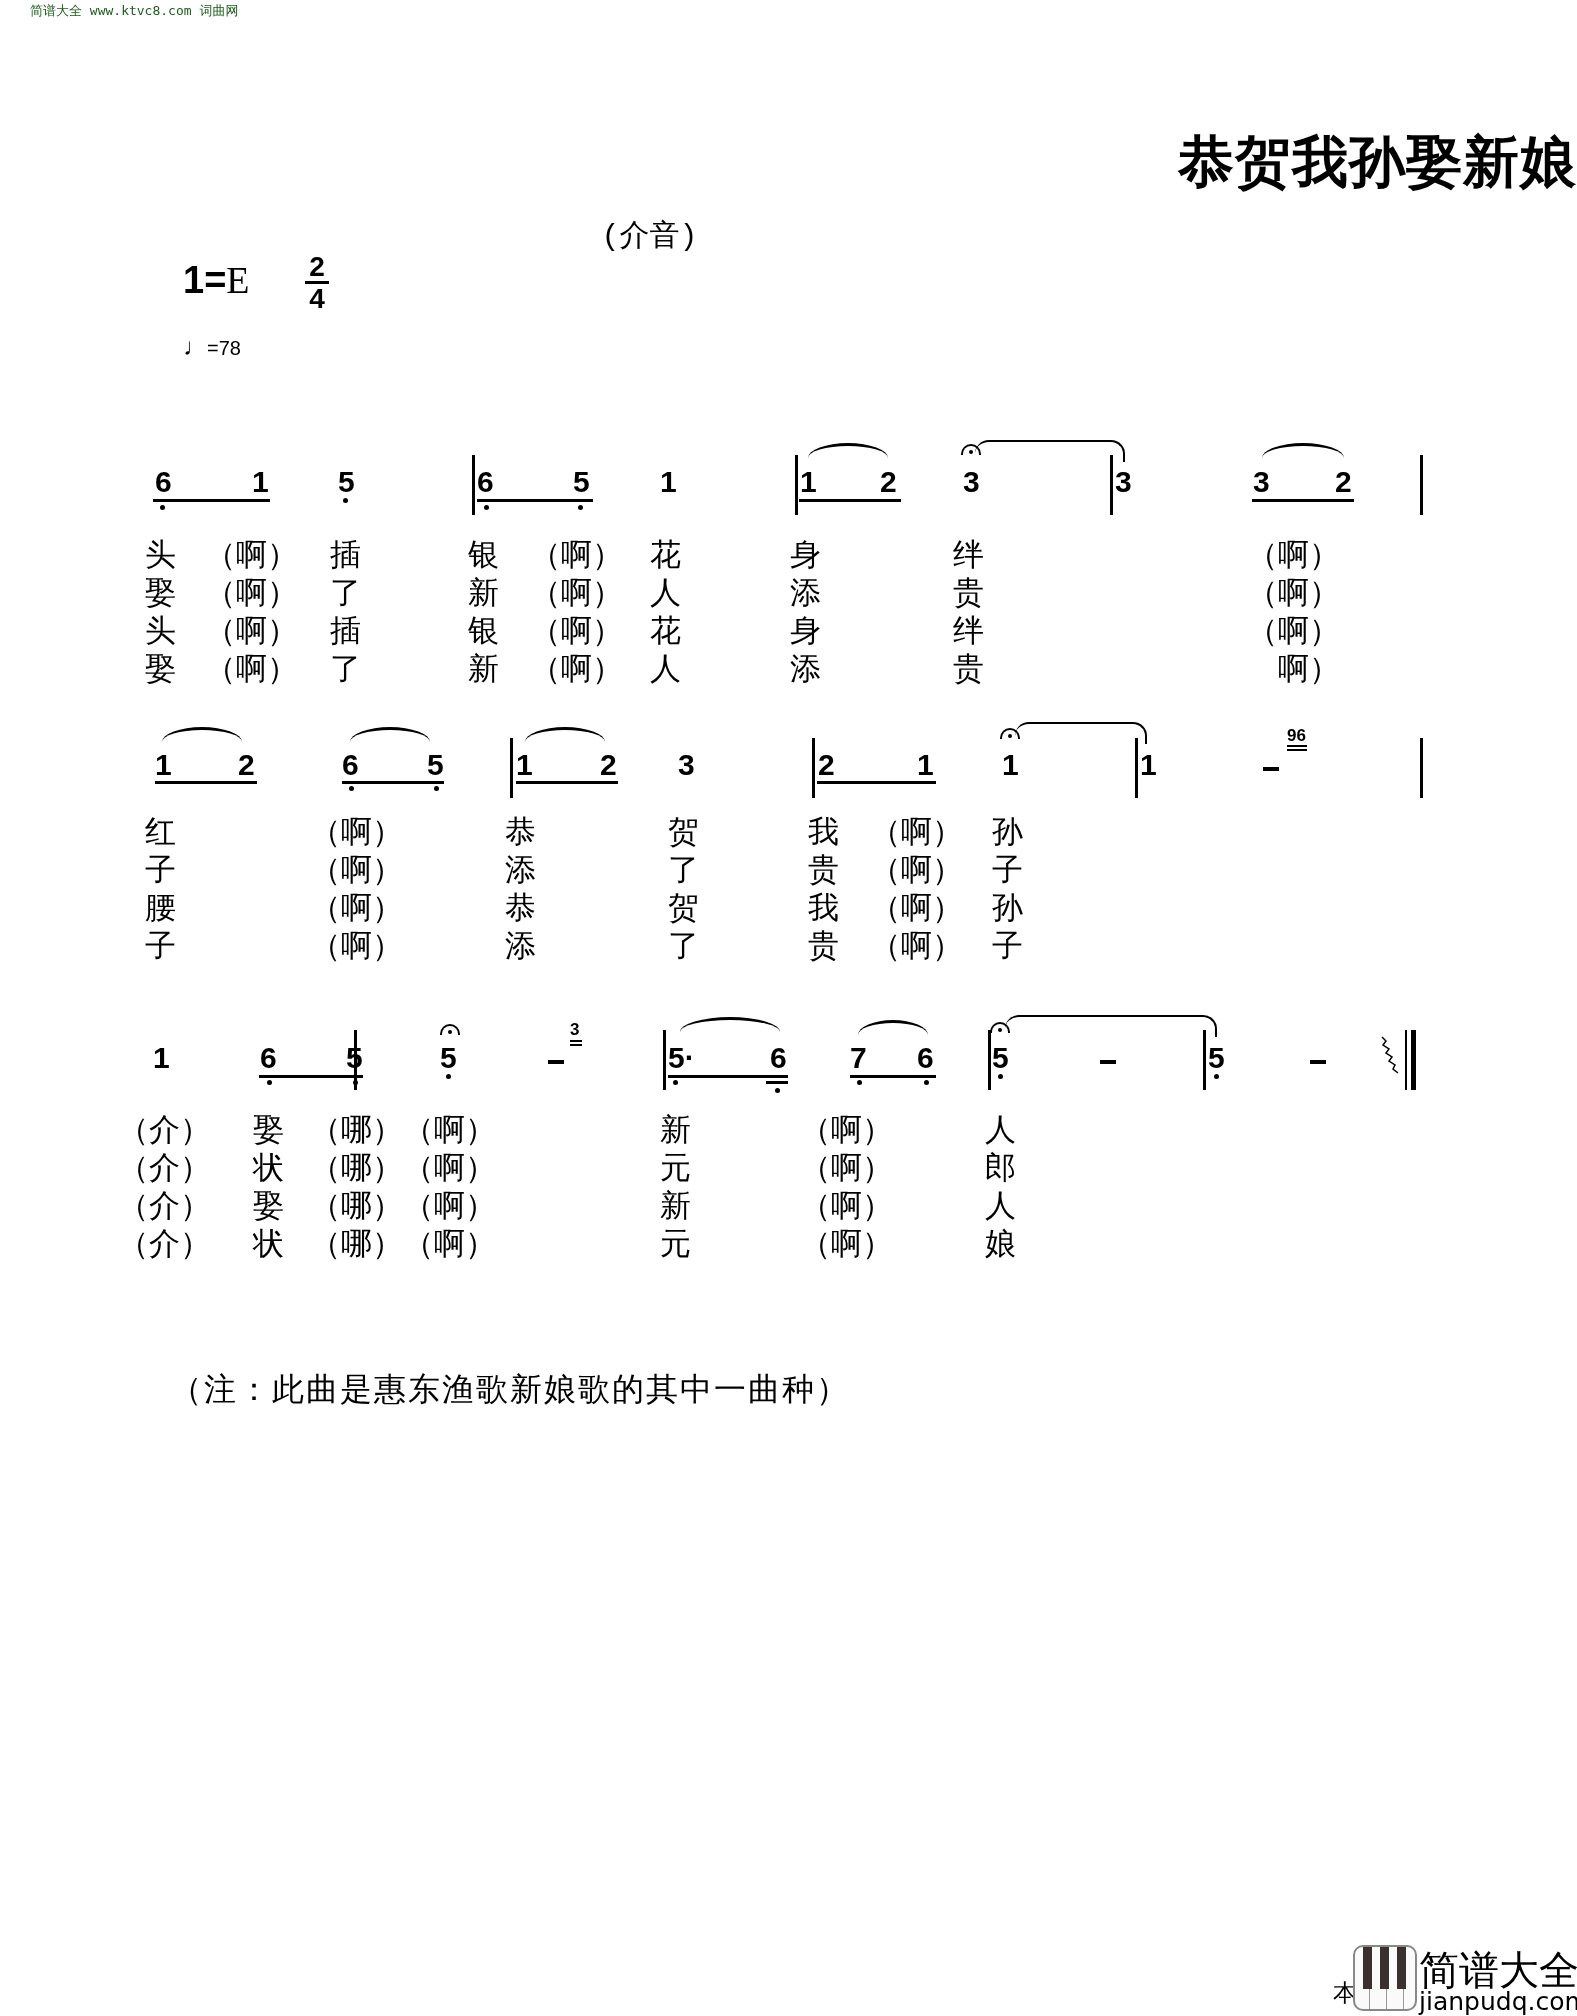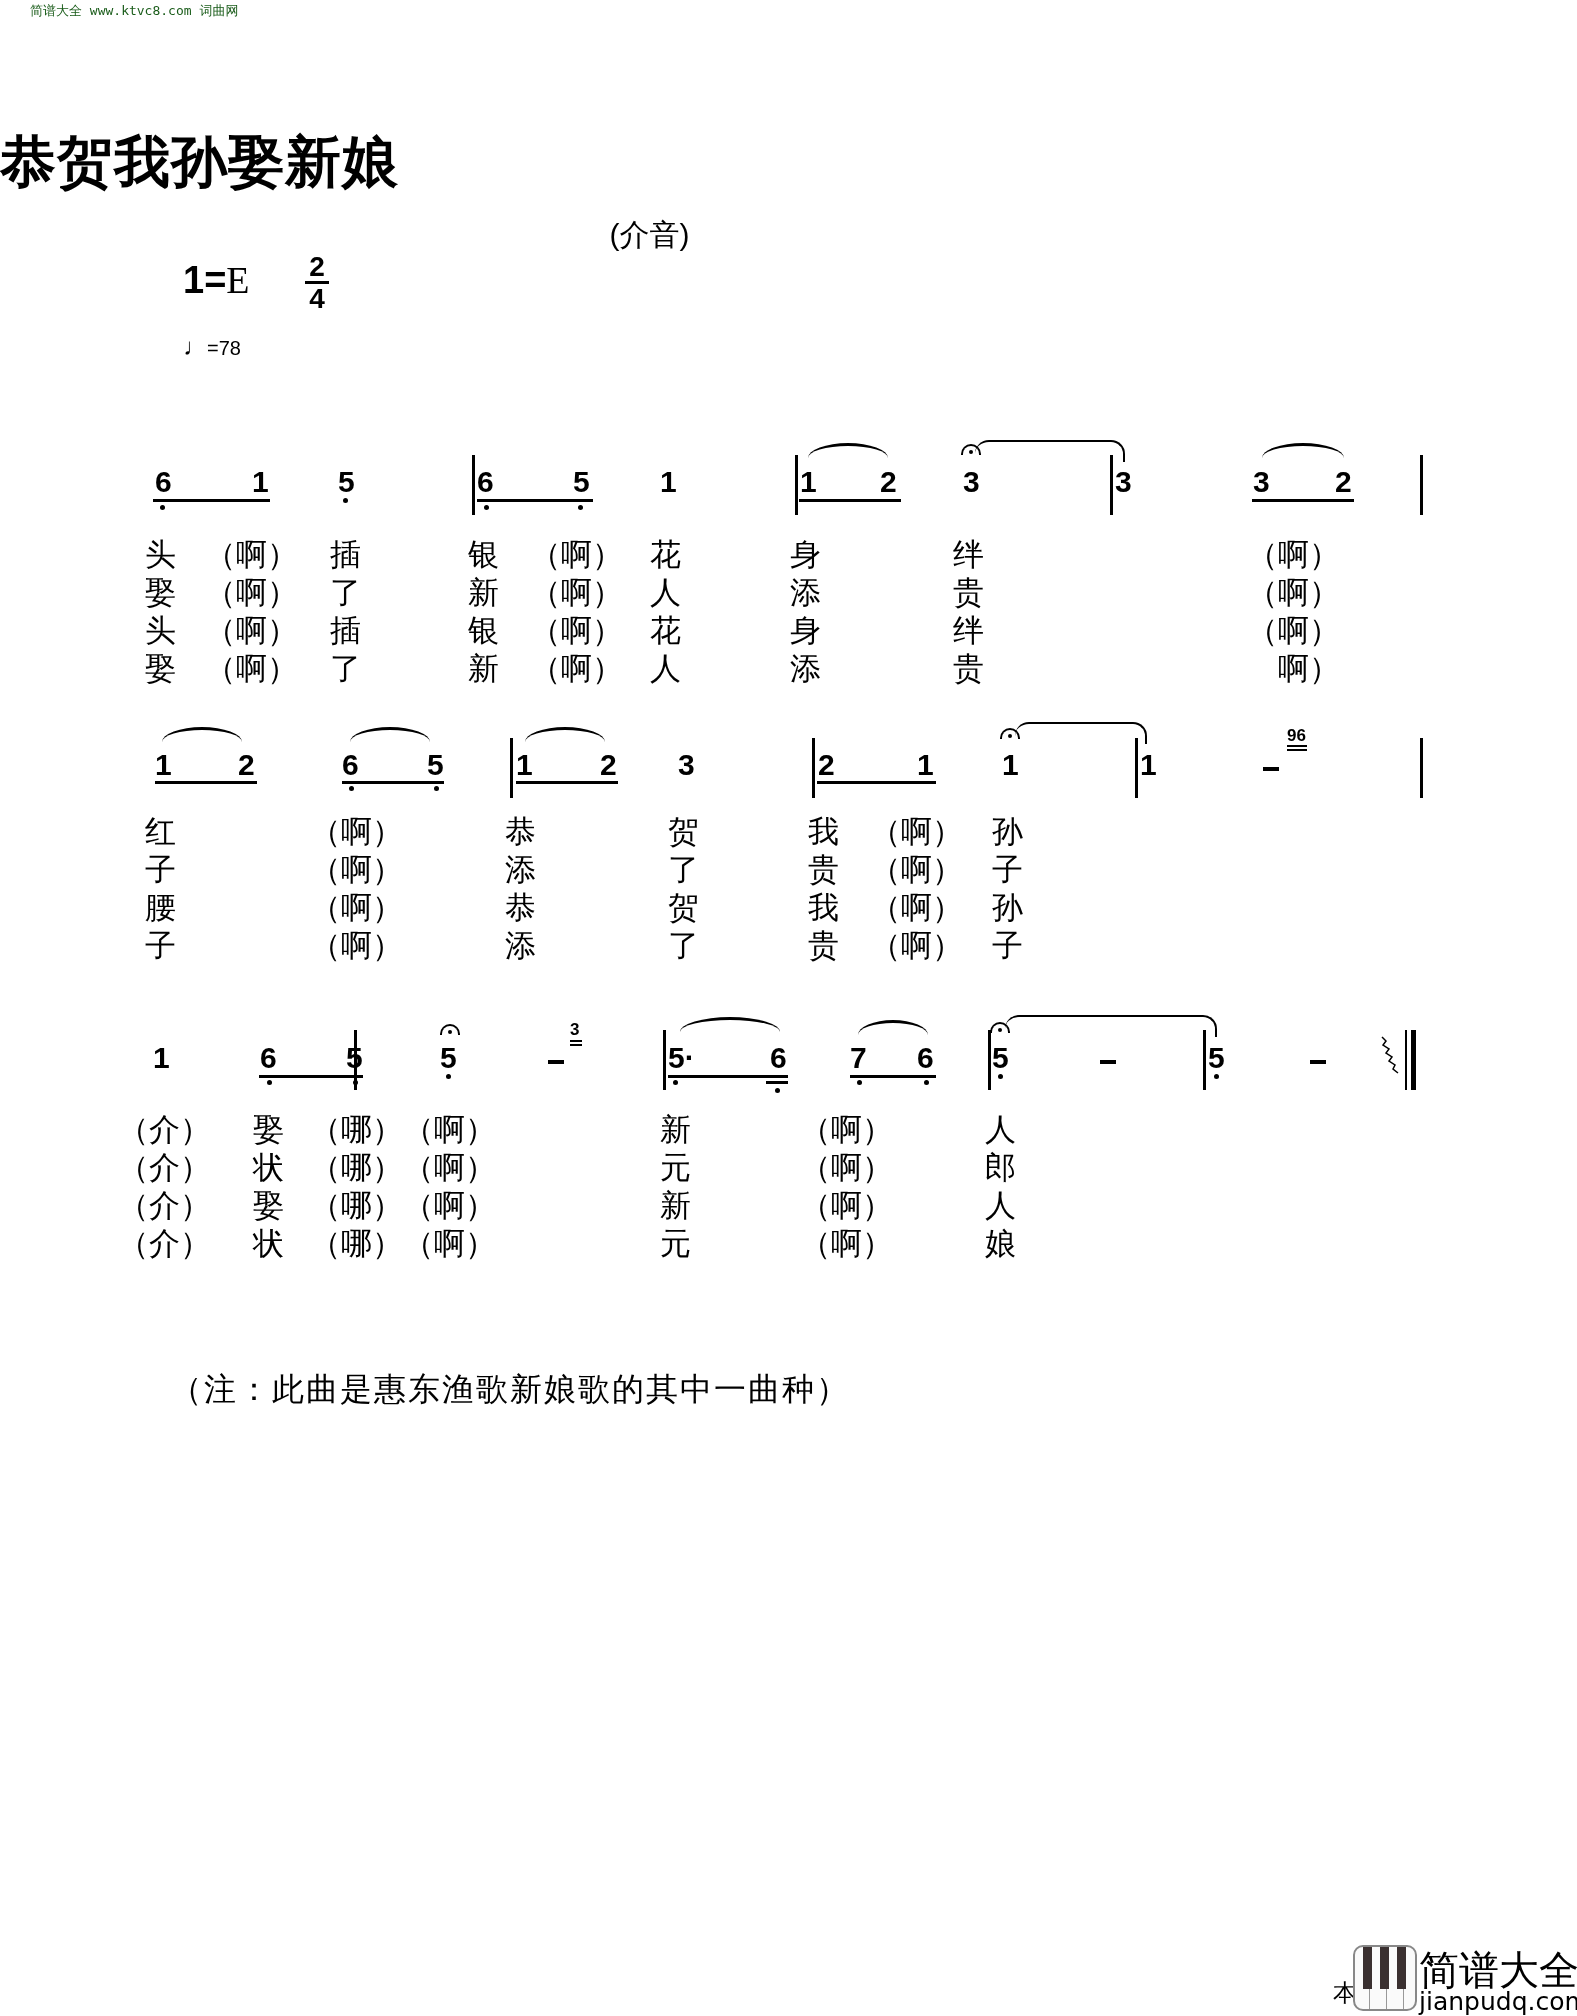--- a/index.html
+++ b/index.html
@@ -1,20 +1,20 @@
 <!DOCTYPE html>
 <html><head>
 <meta charset="utf-8">
 <style>
   html,body{margin:0;padding:0;background:#fff;}
   body{width:1577px;height:2016px;position:relative;overflow:hidden;font-family:"DejaVu Serif",serif;color:#000;}
   .abs{position:absolute;}
   .wm{left:30px;top:2px;font-size:13px;color:#1a5c1a;font-family:"DejaVu Sans Mono",monospace;}
-  .title{left:0;width:1577px;top:125px;text-align:left;font-size:56px;font-weight:bold;letter-spacing:1px;font-family:"DejaVu Sans",sans-serif;}
-  .subtitle{left:0;width:1299px;top:215px;text-align:center;font-size:30px;font-family:Liberation Sans, sans-serif;}
+  .title{left:0;width:1577px;top:125px;text-align:right;font-size:56px;font-weight:bold;letter-spacing:1px;font-family:"DejaVu Sans",sans-serif;}
+  .subtitle{left:0;width:1299px;top:215px;text-align:center;font-size:30px;font-family:Liberation Mono, monospace;}
   .key{left:183px;top:258px;font-size:38px;font-family:"Liberation Serif",serif;}
   .key b{font-family:"Liberation Sans",sans-serif;}
   .timesig{left:305px;top:253px;font-family:"Liberation Sans",sans-serif;font-weight:bold;font-size:28px;line-height:27px;text-align:center;width:24px;}
   .timesig .bar{height:3px;background:#000;margin:1px 0;}
   .tempo{left:183px;top:333px;font-size:20px;font-family:"Liberation Sans",sans-serif;}
   .note{font-family:"Liberation Sans",sans-serif;font-weight:bold;font-size:30px;line-height:30px;}
   .dot-below{position:absolute;width:5px;height:5px;border-radius:50%;background:#000;}
   .uline{position:absolute;height:3px;background:#000;}
   .bar{position:absolute;width:3px;background:#000;}
   .dash{position:absolute;width:16px;height:4px;background:#000;}

